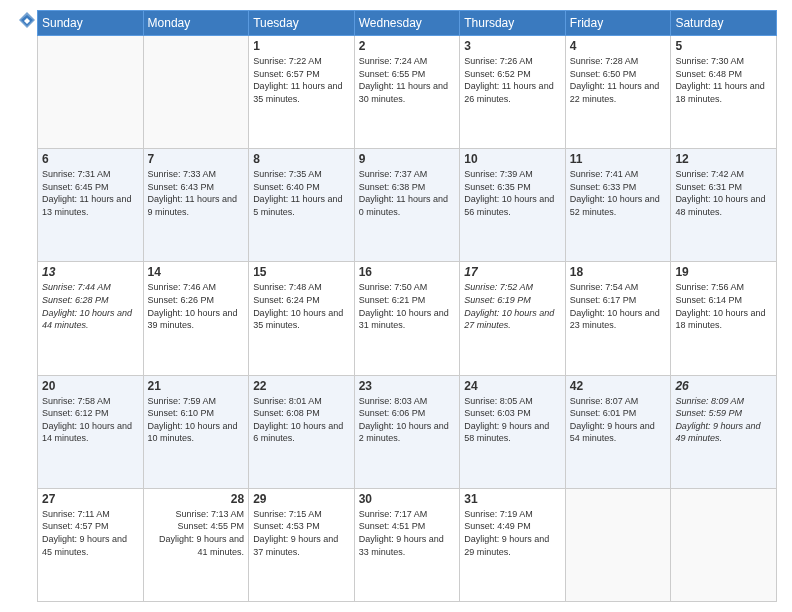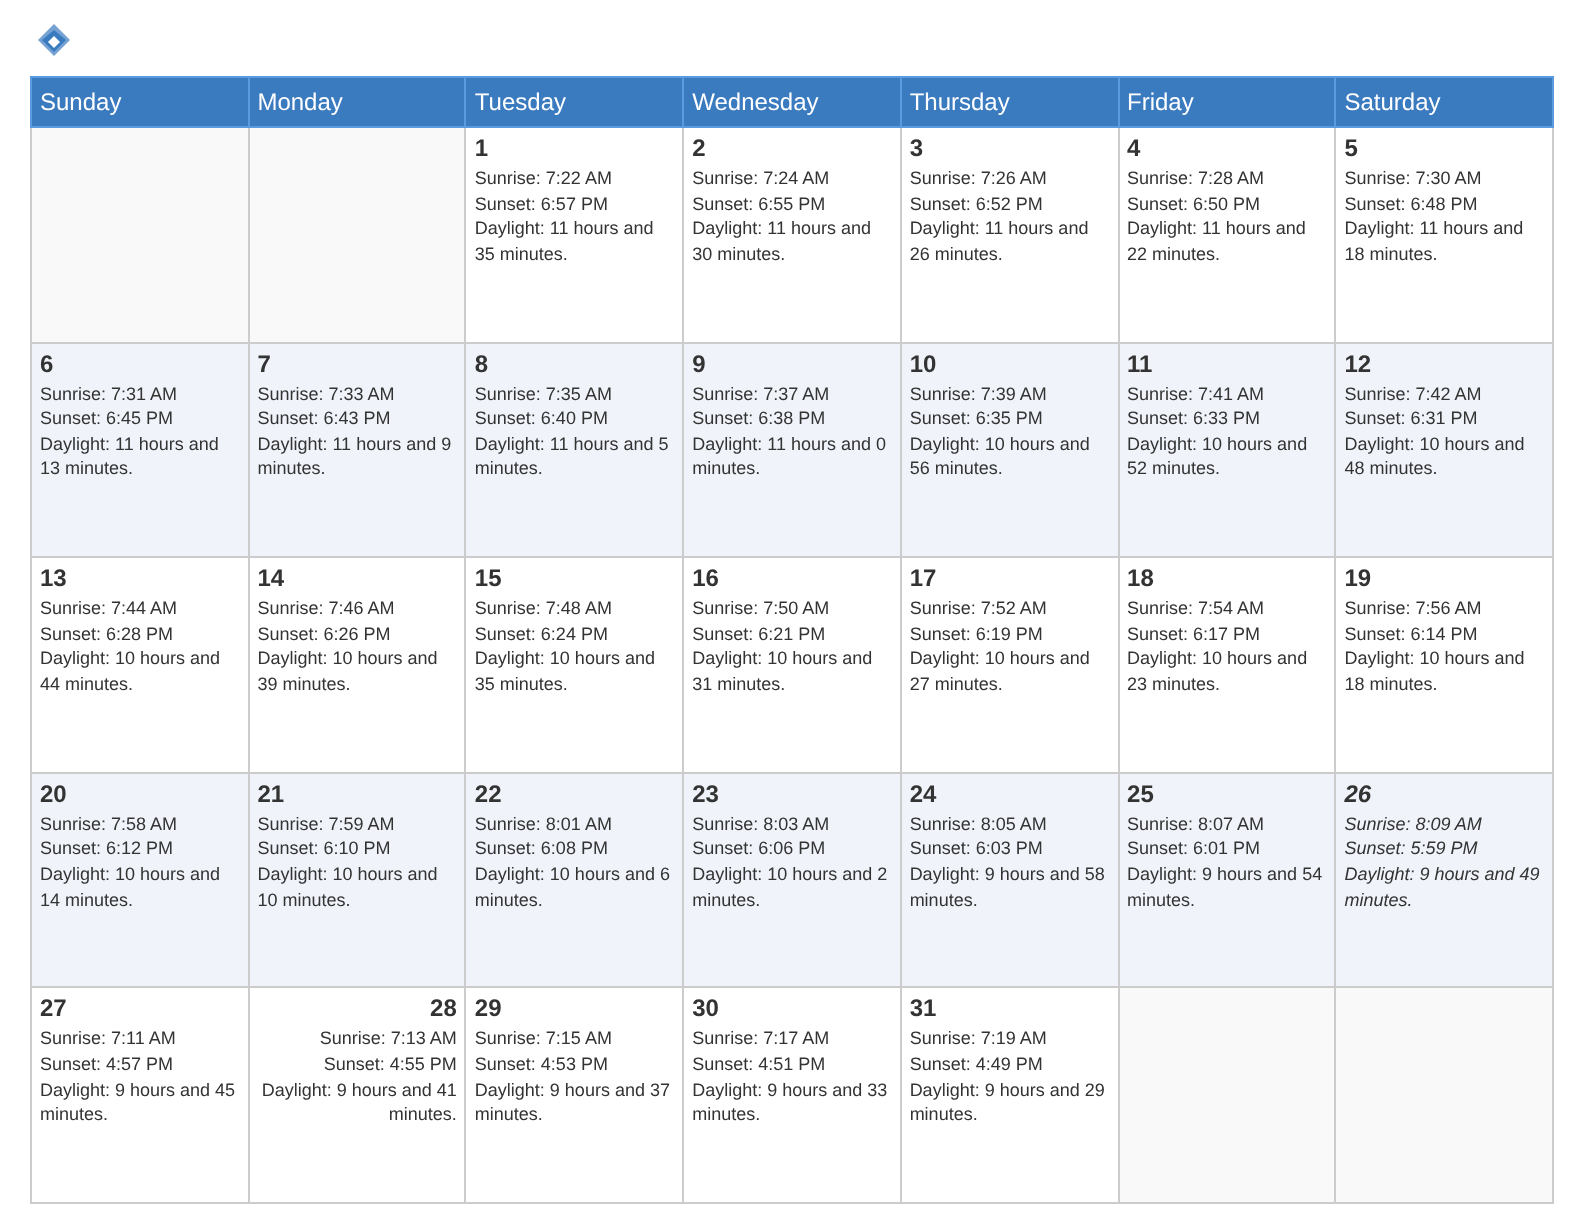--- a/index.html
+++ b/index.html
@@ -8,21 +8,20 @@
       height: 612px;
       font-family: Arial, sans-serif;
       background: #fff;
       overflow: hidden;
     }
     .page {
       width: 792px;
       height: 612px;
       padding: 10px 15px;
       display: flex;
-      flex-direction: column;
     }
     .header {
       display: flex;
       justify-content: space-between;
       align-items: flex-start;
       margin-bottom: 8px;
     }
     .logo {
       display: flex;
       flex-direction: column;
@@ -190,37 +189,37 @@
           <td style="background: inherit;">
             <span class="day-number">11</span>
             <div class="day-info">Sunrise: 7:41 AM<br>Sunset: 6:33 PM<br>Daylight: 10 hours and 52 minutes.</div>
           </td>
           <td style="background: inherit;">
             <span class="day-number">12</span>
             <div class="day-info">Sunrise: 7:42 AM<br>Sunset: 6:31 PM<br>Daylight: 10 hours and 48 minutes.</div>
           </td>
         </tr>
         <tr style="background: rgb(255, 255, 255);">
-          <td style="background: inherit;">
+          <td style="background: inherit; font-style: italic;">
             <span class="day-number">13</span>
             <div class="day-info">Sunrise: 7:44 AM<br>Sunset: 6:28 PM<br>Daylight: 10 hours and 44 minutes.</div>
           </td>
           <td style="background: inherit;">
             <span class="day-number">14</span>
             <div class="day-info">Sunrise: 7:46 AM<br>Sunset: 6:26 PM<br>Daylight: 10 hours and 39 minutes.</div>
           </td>
           <td style="background: inherit;">
             <span class="day-number">15</span>
             <div class="day-info">Sunrise: 7:48 AM<br>Sunset: 6:24 PM<br>Daylight: 10 hours and 35 minutes.</div>
           </td>
           <td style="background: inherit;">
             <span class="day-number">16</span>
             <div class="day-info">Sunrise: 7:50 AM<br>Sunset: 6:21 PM<br>Daylight: 10 hours and 31 minutes.</div>
           </td>
-          <td style="background: inherit;">
+          <td style="background: inherit; font-style: italic;">
             <span class="day-number">17</span>
             <div class="day-info">Sunrise: 7:52 AM<br>Sunset: 6:19 PM<br>Daylight: 10 hours and 27 minutes.</div>
           </td>
           <td style="background: inherit;">
             <span class="day-number">18</span>
             <div class="day-info">Sunrise: 7:54 AM<br>Sunset: 6:17 PM<br>Daylight: 10 hours and 23 minutes.</div>
           </td>
           <td style="background: inherit;">
             <span class="day-number">19</span>
             <div class="day-info">Sunrise: 7:56 AM<br>Sunset: 6:14 PM<br>Daylight: 10 hours and 18 minutes.</div>
@@ -241,21 +240,21 @@
           </td>
           <td style="background: inherit;">
             <span class="day-number">23</span>
             <div class="day-info">Sunrise: 8:03 AM<br>Sunset: 6:06 PM<br>Daylight: 10 hours and 2 minutes.</div>
           </td>
           <td style="background: inherit;">
             <span class="day-number">24</span>
             <div class="day-info">Sunrise: 8:05 AM<br>Sunset: 6:03 PM<br>Daylight: 9 hours and 58 minutes.</div>
           </td>
           <td style="background: inherit;">
-            <span class="day-number">25</span>
+            <span class="day-number">42</span>
             <div class="day-info">Sunrise: 8:07 AM<br>Sunset: 6:01 PM<br>Daylight: 9 hours and 54 minutes.</div>
           </td>
           <td style="background: inherit; font-style: italic;">
             <span class="day-number">26</span>
             <div class="day-info">Sunrise: 8:09 AM<br>Sunset: 5:59 PM<br>Daylight: 9 hours and 49 minutes.</div>
           </td>
         </tr>
         <tr style="background: rgb(255, 255, 255);">
           <td style="background: inherit;">
             <span class="day-number">27</span>

